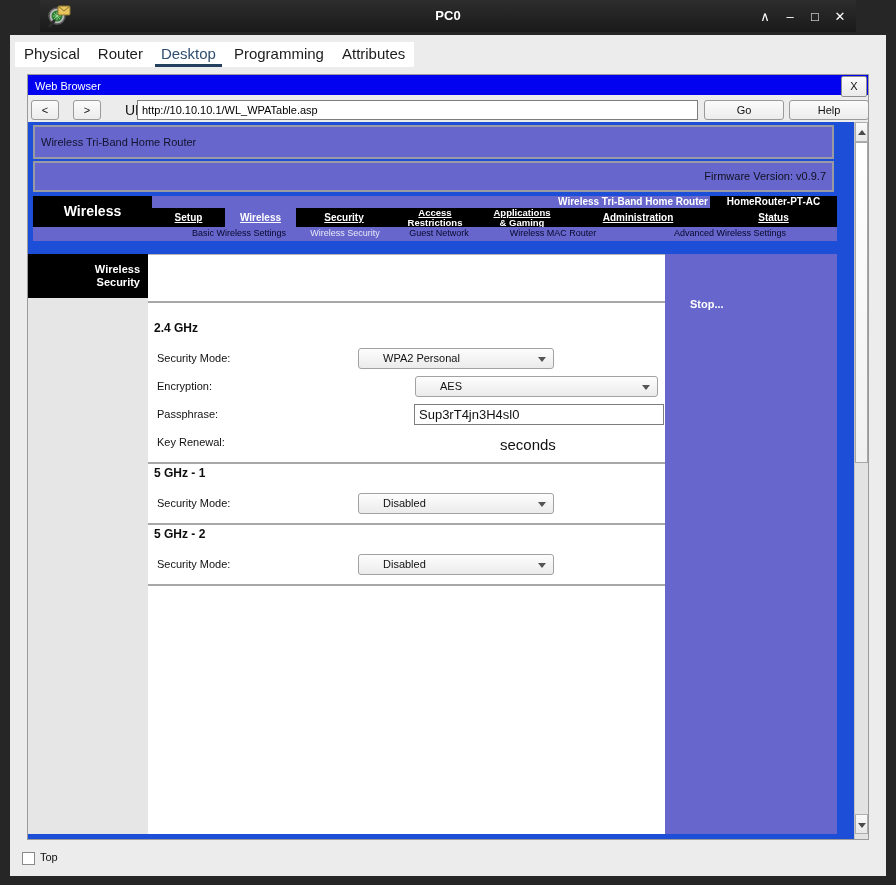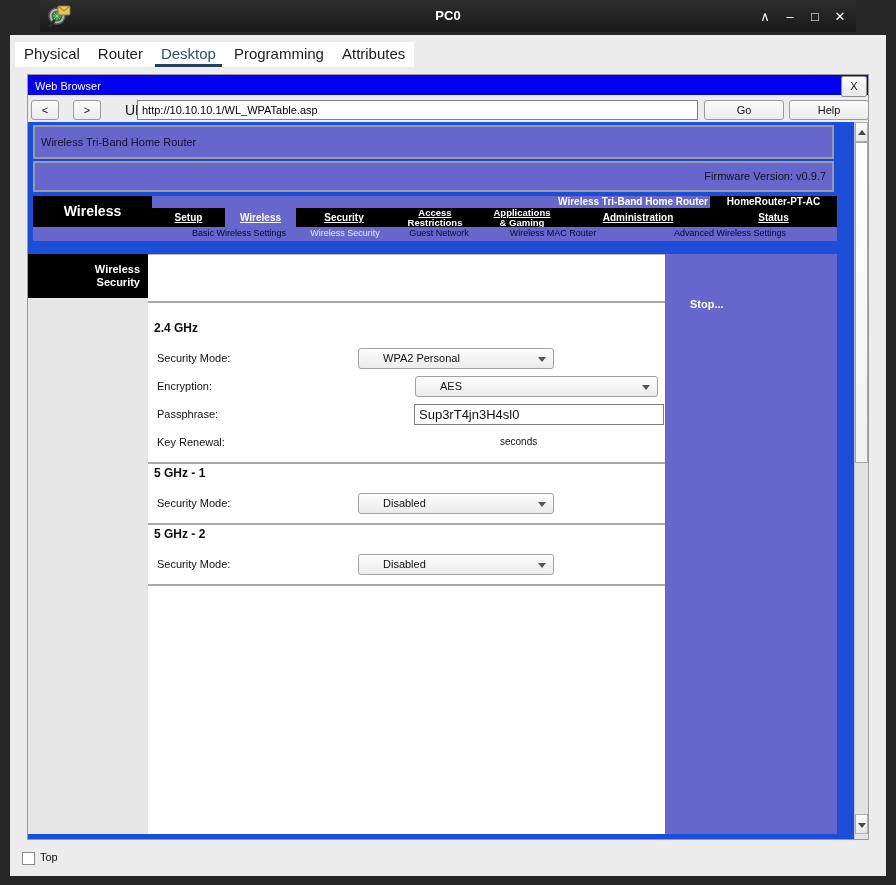--- a/index.html
+++ b/index.html
@@ -86,21 +86,21 @@
   .heading { position:absolute; left:6px; font-weight:bold; font-size:12px; color:#0d0d0d; }
   .flabel { position:absolute; left:9px; font-size:11px; color:#111; }
   .combo { position:absolute; height:21px; background:linear-gradient(#fdfdfd,#ebebeb);
     border:1px solid #a2a2a2; border-radius:3px; font-size:11px; line-height:19px;
     padding-left:24px; color:#111; cursor:default; }
   .combo .chev { position:absolute; right:7px; top:8px; border:4px solid transparent;
     border-top:5px solid #555; border-bottom:none; }
   .tinput { position:absolute; height:21px; border:1px solid #7d7d7d; background:#fff;
     font-size:13px; padding:0 4px; font-family:"Liberation Sans", sans-serif; color:#111; }
   .tinput:disabled { background:#ebebeb; border:1px solid #b2b2b2; color:#9a9a9a; }
-  .suffix { position:absolute; font-size:10px; color:#111; }
+  .suffix { position:absolute; font-size:15px; color:#111; }
   .help { position:absolute; left:637px; top:132px; width:172px; height:580px; background:#6666cc; }
   .help-label { position:absolute; left:25px; top:44px; color:#fff; font-weight:bold; font-size:11px; cursor:default; }
   
   .chk { position:absolute; left:12px; top:817px; width:13px; height:13px; background:#fff; border:1px solid #8a8a8a; }
   .chk-label { position:absolute; left:30px; top:816px; font-size:11px; color:#111; }
 </style>
 </head>
 <body>
 
 <div class="titlebar">

